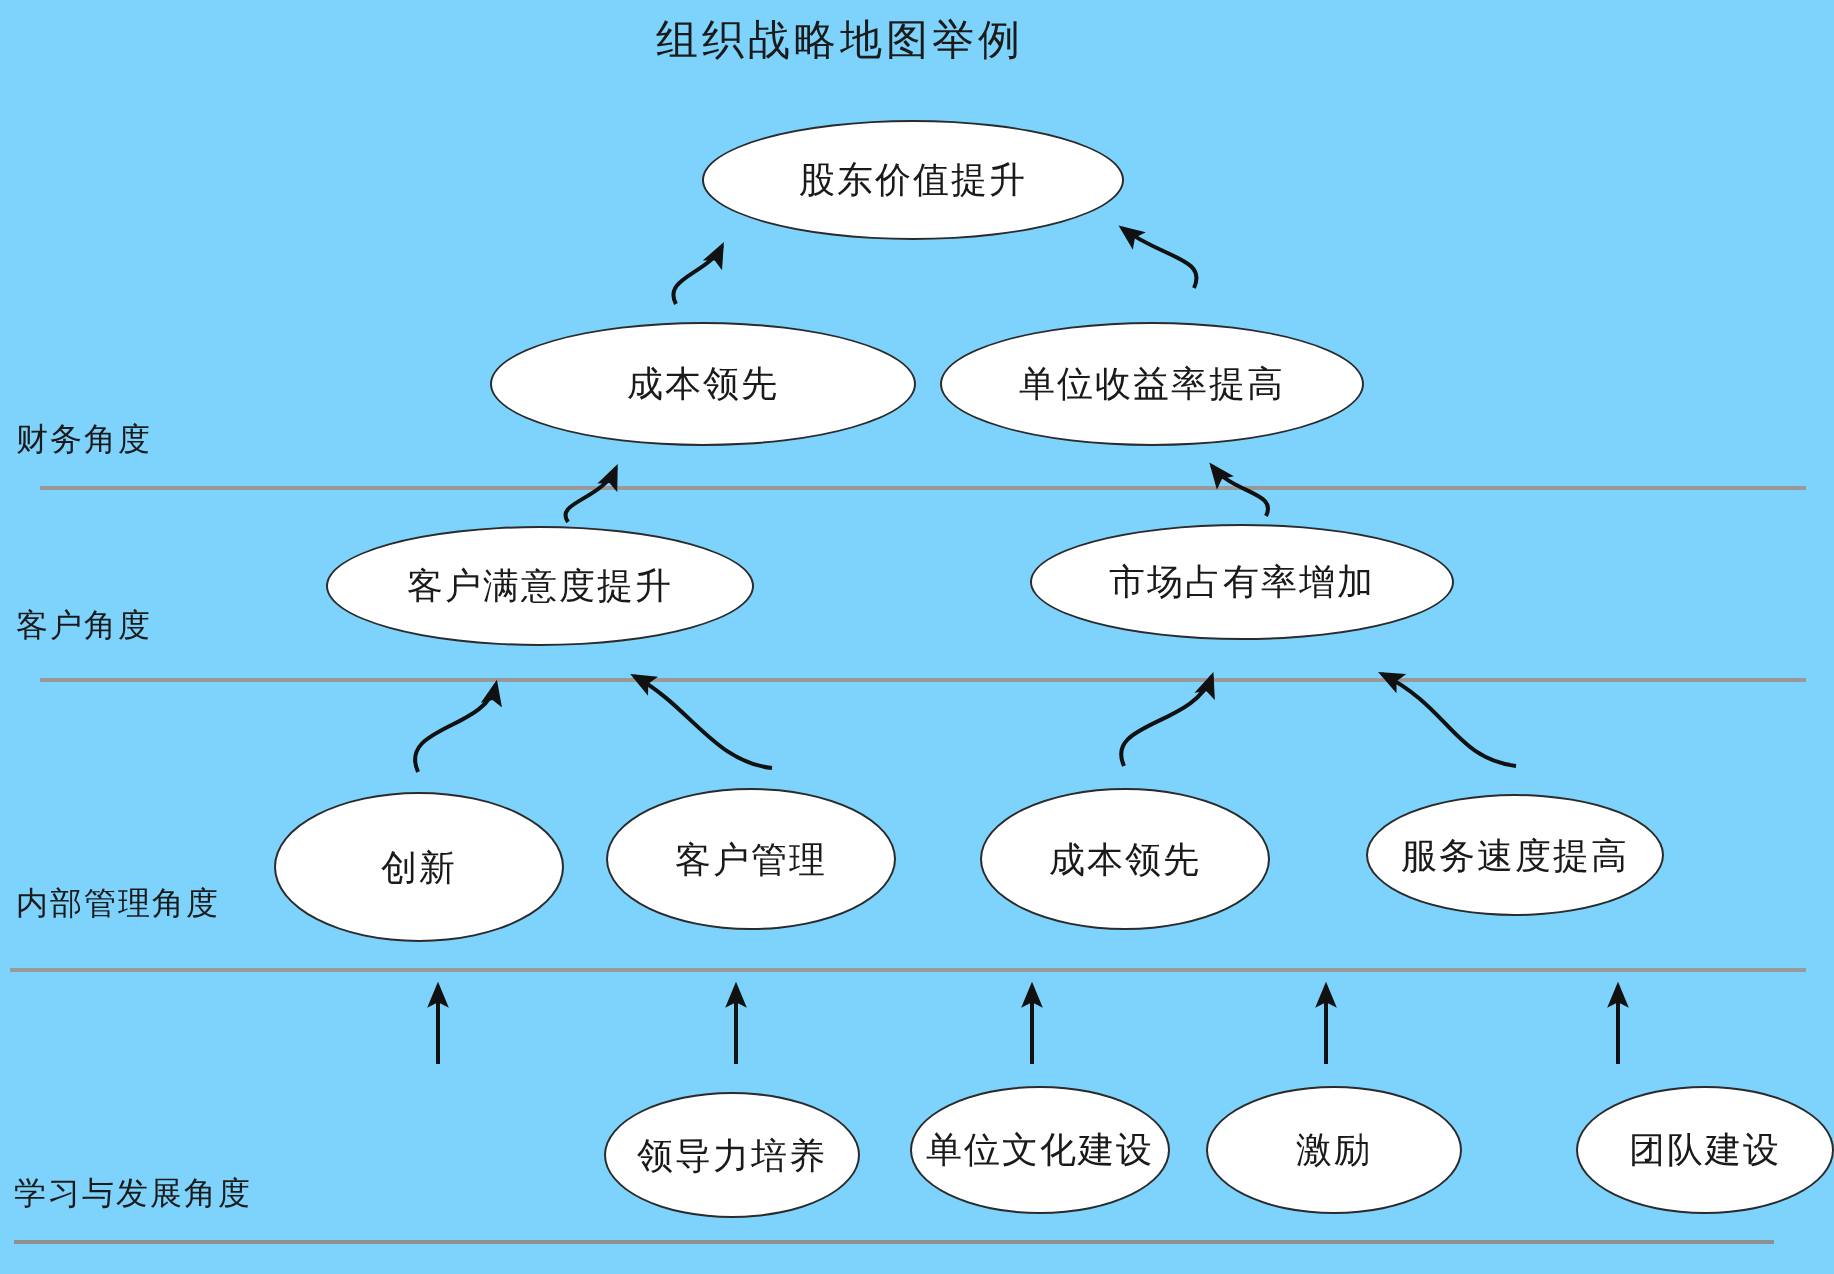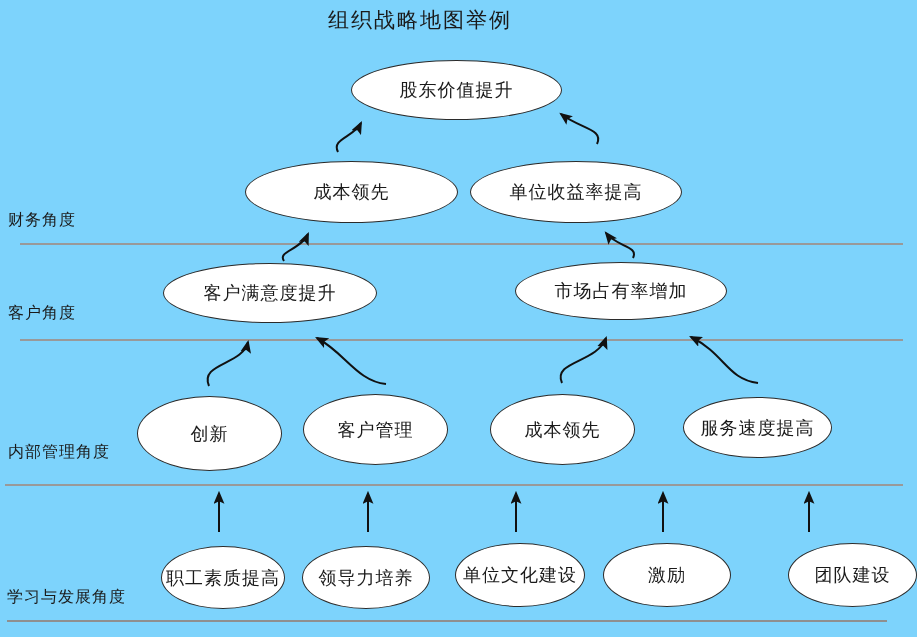--- a/index.html
+++ b/index.html
@@ -112,23 +112,20 @@
   </div>
   <div class="node" style="left:303px;top:394px;width:145px;height:71px">
     <span>客户管理</span>
   </div>
   <div class="node" style="left:490px;top:394px;width:145px;height:71px">
     <span>成本领先</span>
   </div>
   <div class="node" style="left:683px;top:397px;width:149px;height:61px">
     <span>服务速度提高</span>
   </div>
-  <div class="node" style="left:161px;top:546px;width:124px;height:63px">
-    <span>职工素质提高</span>
-  </div>
   <div class="node" style="left:302px;top:546px;width:128px;height:63px">
     <span>领导力培养</span>
   </div>
   <div class="node" style="left:455px;top:543px;width:130px;height:64px">
     <span>单位文化建设</span>
   </div>
   <div class="node" style="left:603px;top:543px;width:128px;height:64px">
     <span>激励</span>
   </div>
   <div class="node" style="left:788px;top:543px;width:129px;height:64px">

